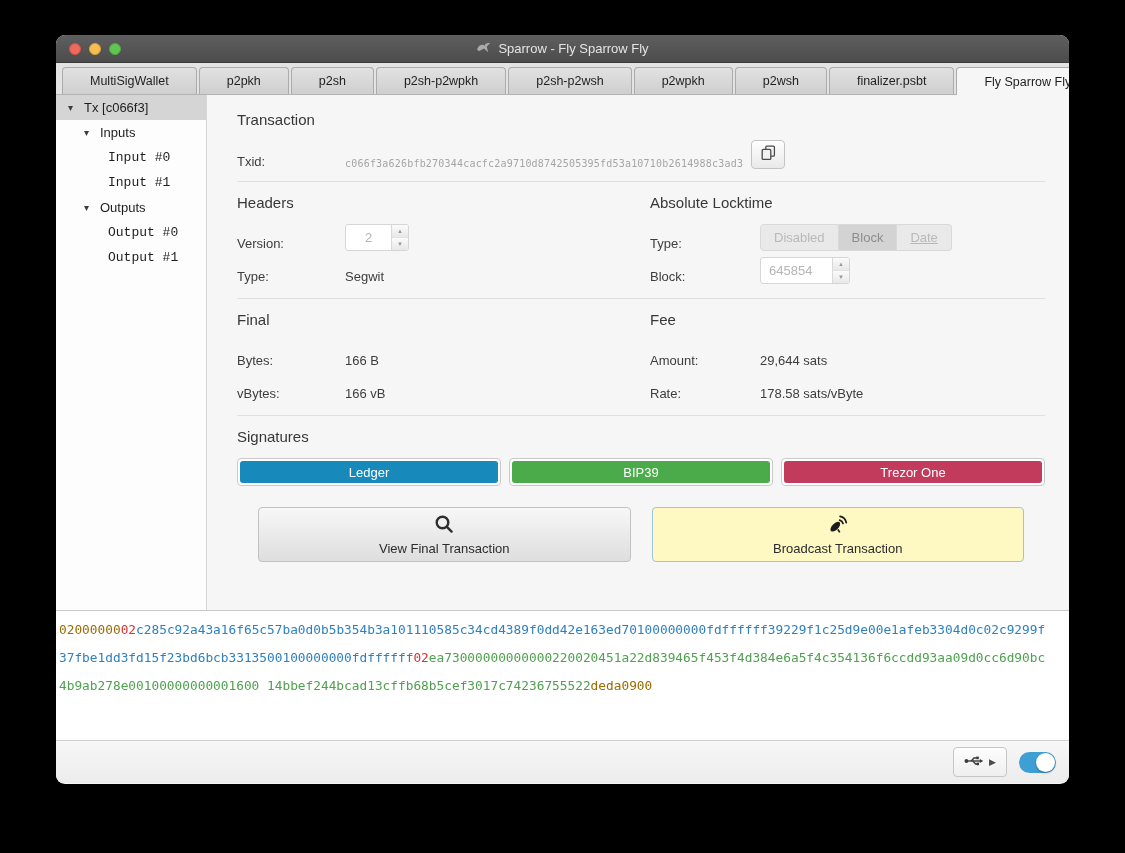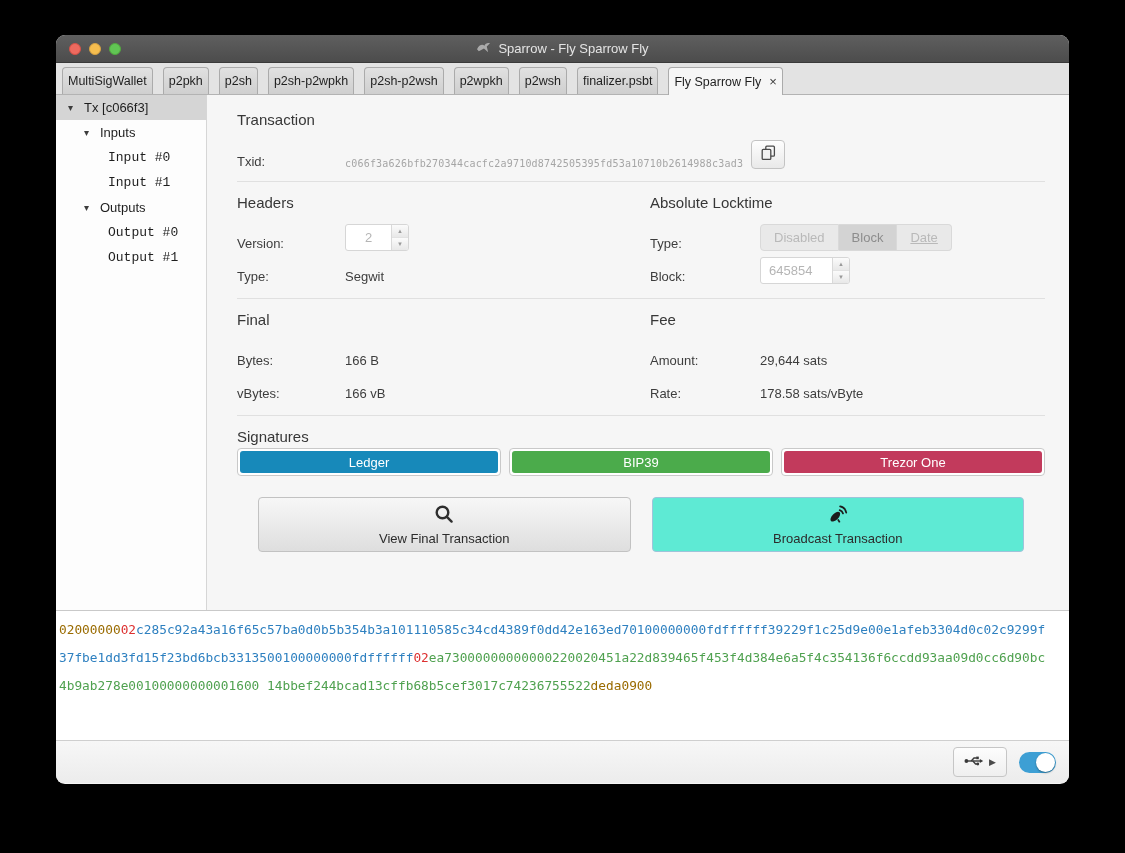--- a/index.html
+++ b/index.html
@@ -19,22 +19,22 @@
   .light.red { background:#ee6a5f; border:1px solid #d55147; }
   .light.yellow { background:#f5bd4f; border:1px solid #d6a243; }
   .light.green { background:#61c554; border:1px solid #52a83f; }
   .title-wrap { position:absolute; left:0; right:0; display:flex; gap:7px;
                 align-items:center; justify-content:center; pointer-events:none; }
   .title-text { color:#e4e4e4; font-size:13px; }
 
   
   .tabbar { height:32px; background:#e3e3e3; border-bottom:1px solid #b3b3b3;
             display:flex; align-items:flex-end; padding-left:6px; }
-  .tab { height:27px; display:inline-flex; align-items:center; padding:0 5px;
-         margin-right:10px; font-size:12.5px; color:#1f1f1f;
+  .tab { height:27px; display:inline-flex; align-items:center; padding:0 27px;
+         margin-right:2px; font-size:12.5px; color:#1f1f1f;
          background:linear-gradient(#e1e1e1,#cfcfcf); border:1px solid #ababab;
          border-bottom:none; border-radius:4px 4px 0 0; white-space:nowrap; }
   .tab.active { background:#f6f6f6; height:28px; margin-bottom:-1px;
                 border-color:#ababab; z-index:2; }
   .tab-close { margin-left:8px; font-size:13px; color:#3c3c3c; line-height:1; }
 
   
   .body-row { display:flex; height:515px; }
   .sidebar { width:151px; background:#fdfdfd; border-right:1px solid #d6d6d6;
              padding-top:0; }
@@ -72,21 +72,21 @@
                       font-size:6px; color:#9a9a9a; background:linear-gradient(#fbfbfb,#e8e8e8); }
   .spin-arrows span:first-child { border-bottom:1px solid #e2e2e2; }
 
   .seg { display:inline-flex; height:27px; }
   .seg-btn { padding:0 13px; font-size:13px; color:#b9b9b9; background:#e9e9e9;
              border:1px solid #d9d9d9; border-left:none; display:flex; align-items:center; }
   .seg-btn:first-child { border-left:1px solid #d9d9d9; border-radius:4px 0 0 4px; }
   .seg-btn:last-child { border-radius:0 4px 4px 0;text-decoration:underline; }
   .seg-btn.selected { background:#d3d3d3; color:#8d8d8d; }
 
-  .sig-row { display:flex; gap:8px; }
+  .sig-row { display:flex; gap:8px; margin-top:10px; }
   .sigbar { flex:1; height:28px; border:1px solid #c9c9c9; border-radius:4px;
             background:#fff; padding:2px; }
   .sigfill { height:100%; border-radius:3px; display:flex; align-items:center;
              justify-content:center; color:#fff; font-size:13px; }
 
   .action-row { display:flex; gap:21px; padding:0 21px; margin-top:21px; }
   .action-btn { flex:1; height:55px; border-radius:4px; display:flex;
                 flex-direction:column; align-items:center; justify-content:center;
                 gap:3px; font-size:13px; color:#2c2c2c; }
   .btn-plain { background:linear-gradient(#f7f7f7,#dedede); border:1px solid #c2c2c2; }
@@ -296,21 +296,21 @@
       <div class="action-row">
         <div class="action-btn btn-plain">
           <span>
             <svg width="22" height="22" viewBox="0 0 22 22" fill="none" stroke="#2e2e2e" stroke-width="2.4" stroke-linecap="round">
                 <circle cx="9.5" cy="9.5" r="5.8"></circle>
                 <line x1="13.9" y1="13.9" x2="18.6" y2="18.6"></line>
               </svg>
           </span>
           <span>View Final Transaction</span>
         </div>
-        <div class="action-btn btn-broadcast" style="background-color: #5eead4; justify-content: center;">
+        <div class="action-btn btn-broadcast" style="background-color: #fef9c3; justify-content: center;">
           <span>
             <svg width="21" height="21" viewBox="0 0 24 24">
               <ellipse cx="9.5" cy="14.5" rx="7" ry="3.6" transform="rotate(-45 9.5 14.5)" fill="#1c1c1c"></ellipse>
               <line x1="12.5" y1="17.5" x2="14.5" y2="21" stroke="#1c1c1c" stroke-width="2"></line>
               <path d="M14.5 7 a5.5 5.5 0 0 1 3.8 3.8" stroke="#1c1c1c" fill="none" stroke-width="2" stroke-linecap="round"></path>
               <path d="M15 2.8 a9 9 0 0 1 7 7" stroke="#1c1c1c" fill="none" stroke-width="2" stroke-linecap="round"></path>
             </svg>
           </span>
           <span>Broadcast Transaction</span>
         </div>

